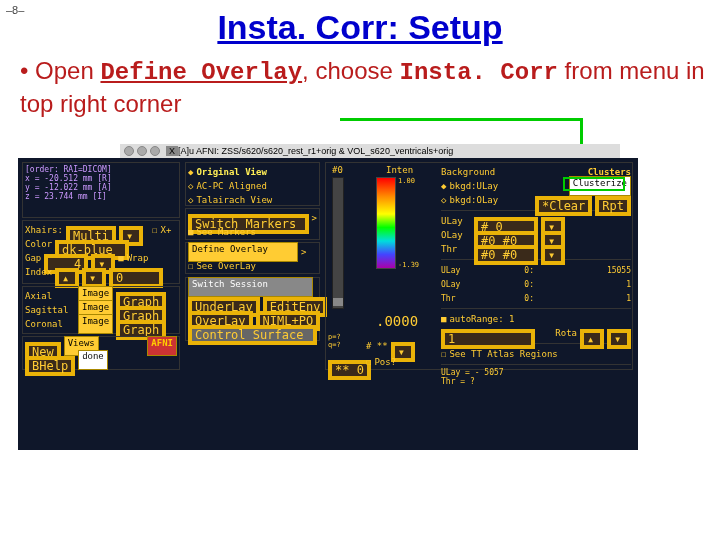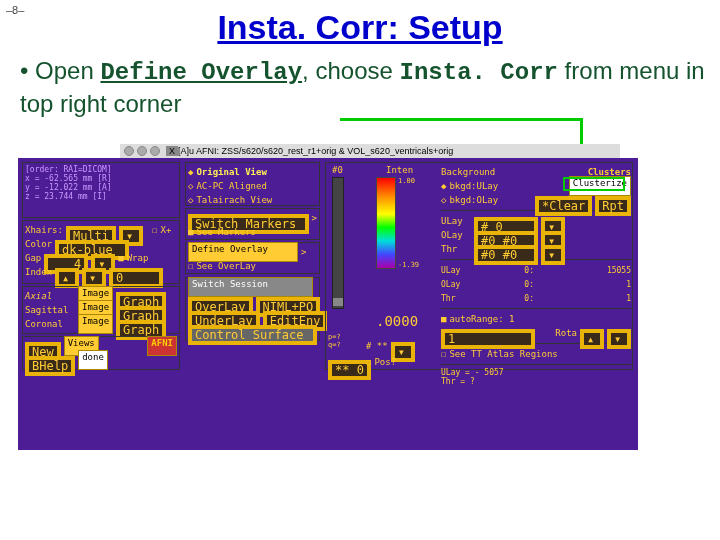--- a/index.html
+++ b/index.html
@@ -23,41 +23,41 @@
   font-size: 34px;
   color: #0000cc;
   font-family: "Comic Sans MS", cursive, sans-serif;
   margin-top: 8px;
   text-decoration: underline;
   font-weight: bold;
 }
 .bullet {
   margin: 8px 14px 4px 20px;
   font-size: 24px;
-  color: #14532d;
+  color: #b91c1c;
   line-height: 1.3;
 }
 .bullet .mono { font-family: "Courier New", monospace; font-weight: bold; text-decoration: underline; }
 .mono2 { font-family: "Courier New", monospace; font-weight: bold; }
 .win-title {
   position: absolute;
   left: 120px; top: 144px;
   width: 500px; height: 14px;
   background: #ddd;
   font-size: 9px;
   display: flex;
   align-items: center;
 }
 .dots { display:flex; gap:3px; margin-left:4px; }
 .dot { width:8px;height:8px;border-radius:50%;background:#aaa;border:1px solid #888; }
 .afni {
   position: absolute;
   left: 18px; top: 158px;
   width: 620px; height: 292px;
-  background: #4c1d95;
+  background: #0f172a;
   color: #ffcc33;
   font-family: monospace;
   font-size: 9px;
 }
 .panel {
   position: absolute;
   border: 1px solid #333;
   box-sizing: border-box;
 }
 .btn {
@@ -138,21 +138,21 @@
     <div class="dot"></div>
   </div>
   <span style="margin-left:6px;background:#888;color:#000;padding:0 3px;">X</span>
   <span> [A]u AFNI: ZSS/s620/s620_rest_r1+orig &amp; VOL_s620_ventricals+orig</span>
 </div>
 
 <div class="afni">
 
 <div class="panel" style="left:4px; top:4px; width:158px; height:56px; padding:2px;">
   <div class="purple sm">[order: RAI=DICOM]</div>
-  <div class="purple sm">x = -62.565 mm [R]</div>
+  <div class="purple sm">x = -20.512 mm [R]</div>
   <div class="purple sm">y = -12.022 mm [A]</div>
   <div class="purple sm">z =  23.744 mm [I]</div>
 </div>
 
 <div class="panel" style="left:4px; top:62px; width:158px; height:64px; padding:2px;">
   <div class="row">
         <span class="txt">Xhairs:</span> 
         <span class="btn-dk">Multi</span> 
         <span class="btn-dk" style="width:10px;">▾</span> 
         <span class="txt" style="margin-left:6px;">☐</span> 
@@ -172,21 +172,21 @@
   <div class="row">
         <span class="txt">Index</span> 
         <span class="btn-dk" style="width:10px;">▴</span>
         <span class="btn-dk" style="width:10px;">▾</span> 
         <span class="btn-dk" style="width:40px;">0</span>
       </div>
 </div>
 
 <div class="panel" style="left:4px; top:128px; width:158px; height:48px; padding:2px;">
   <div class="row">
-        <span class="txt" style="width:50px;font-style:italic;">Axial</span> 
+        <span class="txt" style="width:50px;">Axial</span> 
         <span class="btn">Image</span> 
         <span class="btn-dk">Graph</span>
       </div>
   <div class="row">
         <span class="txt" style="width:50px;">Sagittal</span> 
         <span class="btn">Image</span> 
         <span class="btn-dk">Graph</span>
       </div>
   <div class="row">
         <span class="txt" style="width:50px;">Coronal</span> 
@@ -197,21 +197,21 @@
 
 <div class="panel" style="left:4px; top:178px; width:158px; height:34px; padding:2px;">
   <div class="row">
         <span class="btn-dk">New</span> 
         <span class="btn">Views</span> 
         <span style="flex:1"></span>
         <span class="btn" style="background:#cc3333;color:#ffcc00;font-weight:bold;">AFNI</span>
       </div>
   <div class="row">
         <span class="btn-dk">BHelp</span> 
-        <span class="btn" style="background:#fff;">done</span>
+        <span class="btn" style="background:#fff;font-family:Liberation Mono, monospace;">done</span>
       </div>
 </div>
 
 <div class="panel" style="left:167px; top:4px; width:135px; height:44px; padding:2px;">
   <div class="row">
         <span class="diamond">◆</span>
         <span class="txt" style="font-weight:bold;color:#ffee55;">Original View</span>
       </div>
   <div class="row">
         <span class="diamond">◇</span>
@@ -244,26 +244,26 @@
         <span class="txt">See OverLay</span>
       </div>
 </div>
 
 
 <div class="panel" style="left:167px; top:119px; width:135px; height:64px; padding:2px;">
   <div class="row">
         <span class="btn" style="background:#888;color:#fff;width:125px;">Switch Session</span>
       </div>
   <div class="row">
+        <span class="btn-dk">UnderLay</span> 
+        <span class="btn-dk">EditEnv</span>
+      </div>
+  <div class="row">
         <span class="btn-dk">OverLay</span> 
         <span class="btn-dk">NIML+PO</span>
-      </div>
-  <div class="row">
-        <span class="btn-dk">UnderLay</span> 
-        <span class="btn-dk">EditEnv</span>
       </div>
   <div class="row">
         <span class="btn-dk" style="background:#666;width:125px;">Control Surface</span>
       </div>
 </div>
 
 <div class="panel" style="left:307px; top:4px; width:308px; height:208px; padding:2px;">
   <div style="position:absolute; left:6px; top:2px;" class="txt">#0</div>
   <div style="position:absolute; left:60px; top:2px;" class="txt">Inten</div>
 

